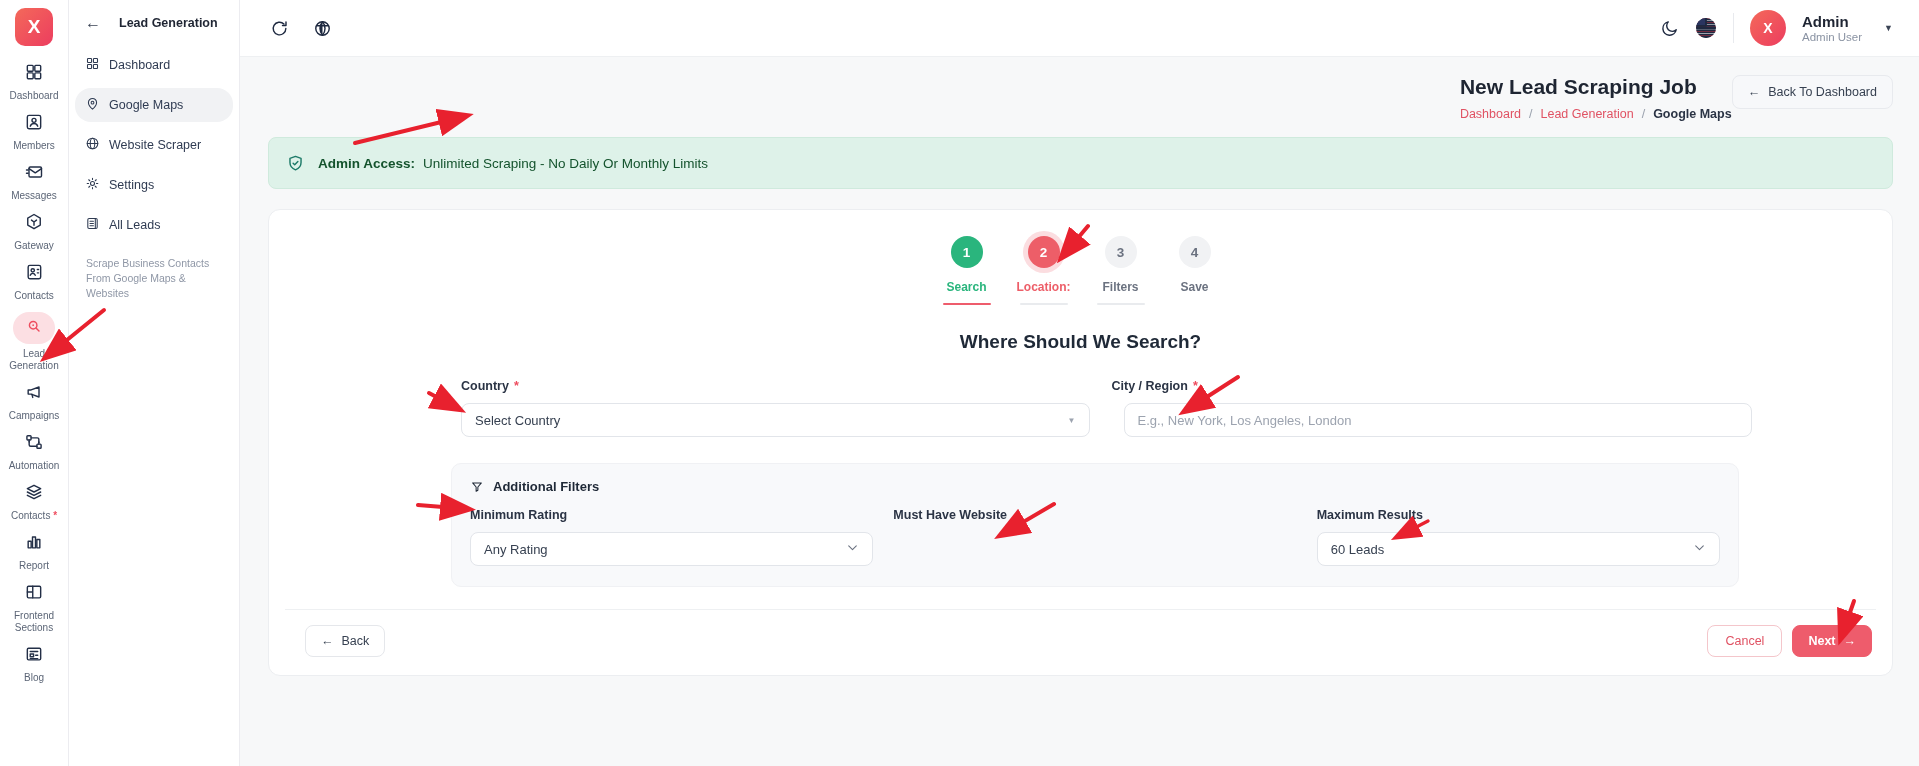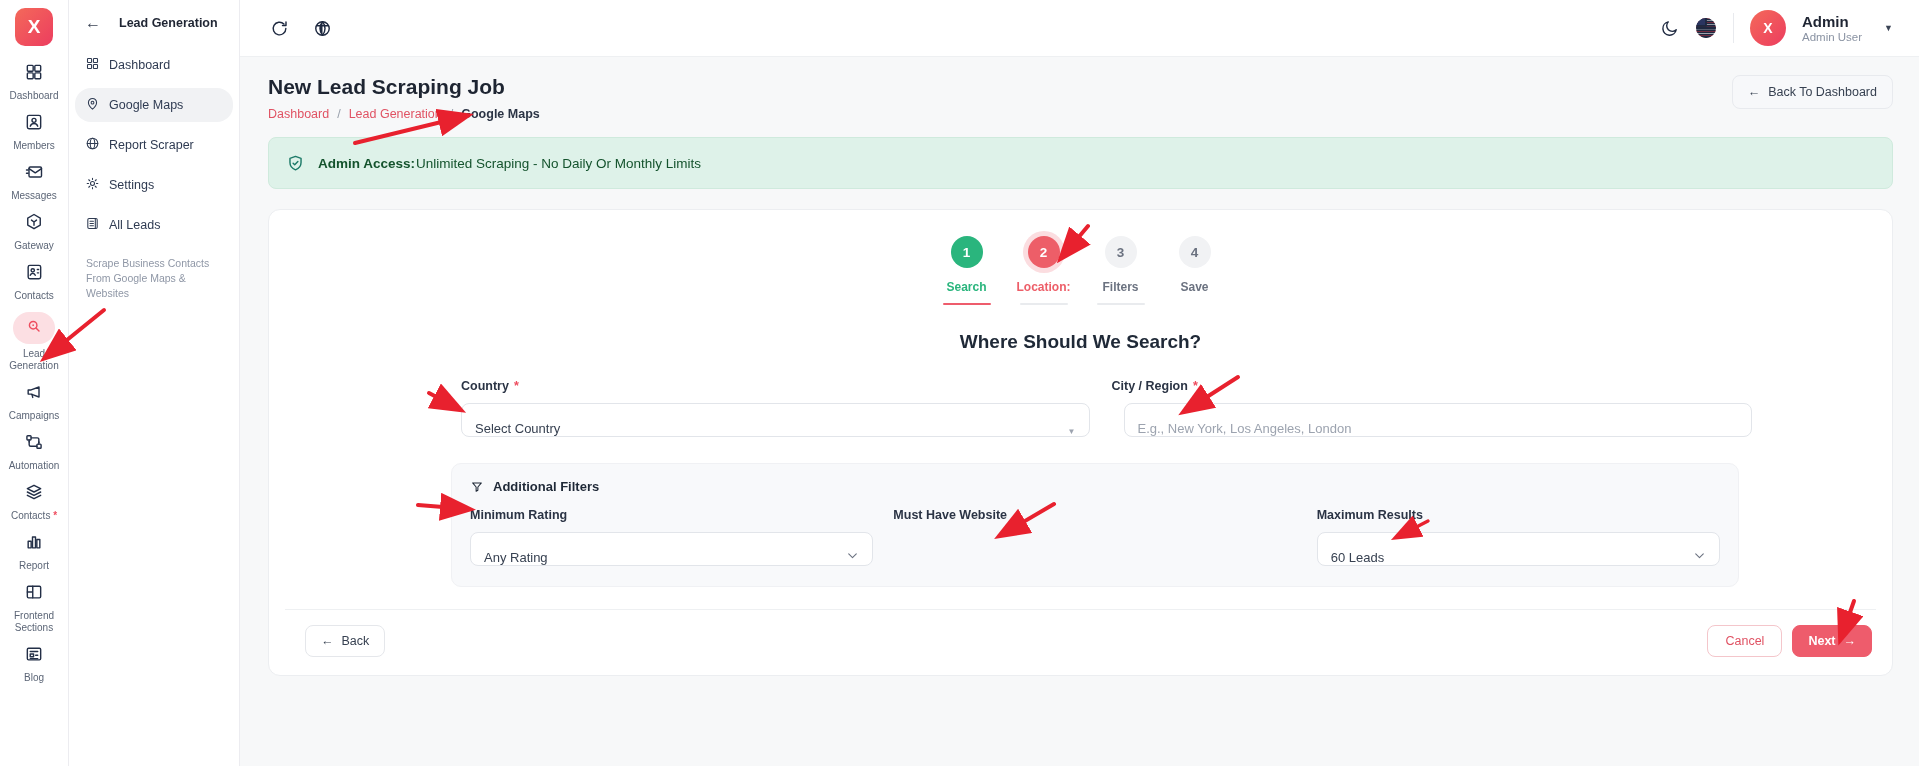--- a/index.html
+++ b/index.html
@@ -33,32 +33,32 @@
   .topbar svg { stroke:#1e2940; stroke-width:1.8; fill:none; stroke-linecap:round; stroke-linejoin:round; }
   .tb-ic { width:19px; height:19px; margin-right:24px; cursor:pointer; }
   .tb-right { margin-left:auto; display:flex; align-items:center; gap:16px; }
   .tb-divider { width:1px; height:30px; background:#e8eaee; }
   .avatar { width:36px; height:36px; border-radius:50%; background:linear-gradient(135deg,#f4695a,#ec3d5f); color:#fff; font-weight:bold; font-size:14px; display:flex; align-items:center; justify-content:center; cursor:pointer; }
   .user-name { font-size:15px; font-weight:bold; color:#1f2533; }
   .user-role { font-size:11.5px; color:#8a93a3; margin-top:1px; }
   .user-caret { font-size:9px; color:#3b4455; margin-left:6px; cursor:pointer; }
 
   .content { flex:1; padding:18px 26px 0 28px; overflow:hidden; }
-  .page-head { display:flex; align-items:flex-start; justify-content:space-between; }
+  .page-head { display:flex; align-items:flex-start; justify-content:flex-end; }
   .page-title { font-size:21px; font-weight:bold; color:#1e2532; }
   .breadcrumb { margin-top:8px; font-size:12.5px; display:flex; gap:8px; align-items:center; }
   .crumb-link { color:#e05263; cursor:pointer; }
   .crumb-sep { color:#9aa1ad; }
   .crumb-current { color:#2b3445; font-weight:bold; }
   .btn-back-dash { background:#f7f8fa; border:1px solid #e8eaee; border-radius:8px; padding:9px 15px; font-size:12.5px; color:#374151; cursor:pointer; display:flex; gap:8px; align-items:center; font-family:inherit; }
 
   .banner { margin-top:16px; background:#def2e9; border:1px solid #cfeadd; border-radius:8px; height:52px; display:flex; align-items:center; padding:0 17px; gap:13px; }
   .banner svg { width:19px; height:19px; stroke:#1d7a68; stroke-width:1.8; fill:none; stroke-linecap:round; stroke-linejoin:round; flex-shrink:0; }
   .banner-text { font-size:13.5px; color:#14532d; }
-  .banner-text b { color:#14532d; margin-right:1px; }
+  .banner-text b { color:#14532d; margin-right:8px; }
 
   .card { margin-top:20px; background:#fff; border:1px solid #eceef1; border-radius:12px; min-height:452px; }
 
   
   .stepper { display:flex; justify-content:center; gap:26px; padding-top:26px; }
   .step { display:flex; flex-direction:column; align-items:center; cursor:pointer; }
   .step-circle { width:32px; height:32px; border-radius:50%; display:flex; align-items:center; justify-content:center; font-size:13.5px; font-weight:bold; }
   .step.complete .step-circle { background:#2ab57d; color:#fff; }
   .step.active .step-circle { background:#ed5e68; color:#fff; box-shadow:0 0 0 5px #fbdde0; }
   .step.pending .step-circle { background:#f1f2f4; color:#6b7280; }
@@ -71,21 +71,21 @@
   .bar-gray { background:#e9ebee; }
   .bar-none { background:transparent; }
 
   .form-heading { text-align:center; font-size:19px; font-weight:bold; color:#1f2937; margin-top:26px; }
   .form-sub { text-align:center; font-size:13.5px; color:#9ca3af; margin-top:9px; }
 
   .form-row { display:flex; gap:22px; margin:26px 152px 0 192px; }
   .form-col { flex:1; }
   .field-label { font-size:12.5px; font-weight:bold; color:#2b3445; }
   .field-label .req-star { margin-left:5px; }
-  .select-box, .text-input { margin-top:10px; height:34px; width:100%; background:#fff; border:1px solid #e2e5ea; border-radius:8px; display:flex; align-items:flex-end; padding:0 13px; font-size:13px; color:#374151; cursor:pointer; justify-content:space-between; }
+  .select-box, .text-input { margin-top:10px; height:34px; width:100%; background:#fff; border:1px solid #e2e5ea; border-radius:8px; display:flex; align-items:center; padding:0 13px; font-size:13px; color:#374151; cursor:pointer; justify-content:space-between; }
   .text-input { cursor:text;margin-left:12px; }
   .placeholder { color:#9ca3af; }
   .caret-small { font-size:8px; color:#9ca3af; }
   .chev svg { width:13px; height:13px; stroke:#6b7280; stroke-width:2; fill:none; stroke-linecap:round; stroke-linejoin:round; }
 
   .filters-panel { margin:26px 153px 0 182px; background:#f8f9fb; border:1px solid #f0f1f4; border-radius:10px; padding:15px 18px 20px; }
   .filters-head { display:flex; align-items:center; gap:9px; font-size:13px; font-weight:bold; color:#1f2937; }
   .filters-head svg { width:14px; height:14px; stroke:#1f2937; stroke-width:1.8; fill:none; stroke-linecap:round; stroke-linejoin:round; }
   .filters-row { display:flex; gap:20px; margin-top:14px; }
   .filters-row .form-col { flex:1; }
@@ -243,21 +243,21 @@
           </svg></span>
       <span>Google Maps</span>
     </div>
 
     <div class="side-item">
       <span><svg viewBox="0 0 24 24">
             <circle cx="12" cy="12" r="8.5"></circle>
             <ellipse cx="12" cy="12" rx="3.6" ry="8.5"></ellipse>
             <path d="M3.5 12h17"></path>
           </svg></span>
-      <span>Report Scraper</span>
+      <span>Website Scraper</span>
     </div>
 
     <div class="side-item">
       <span><svg viewBox="0 0 24 24">
             <circle cx="12" cy="12" r="3.2"></circle>
             <path d="M12 3.5v2.2M12 18.3v2.2M3.5 12h2.2M18.3 12h2.2M6 6l1.6 1.6M16.4 16.4L18 18M18 6l-1.6 1.6M7.6 16.4L6 18"></path>
           </svg></span>
       <span>Settings</span>
     </div>
 

